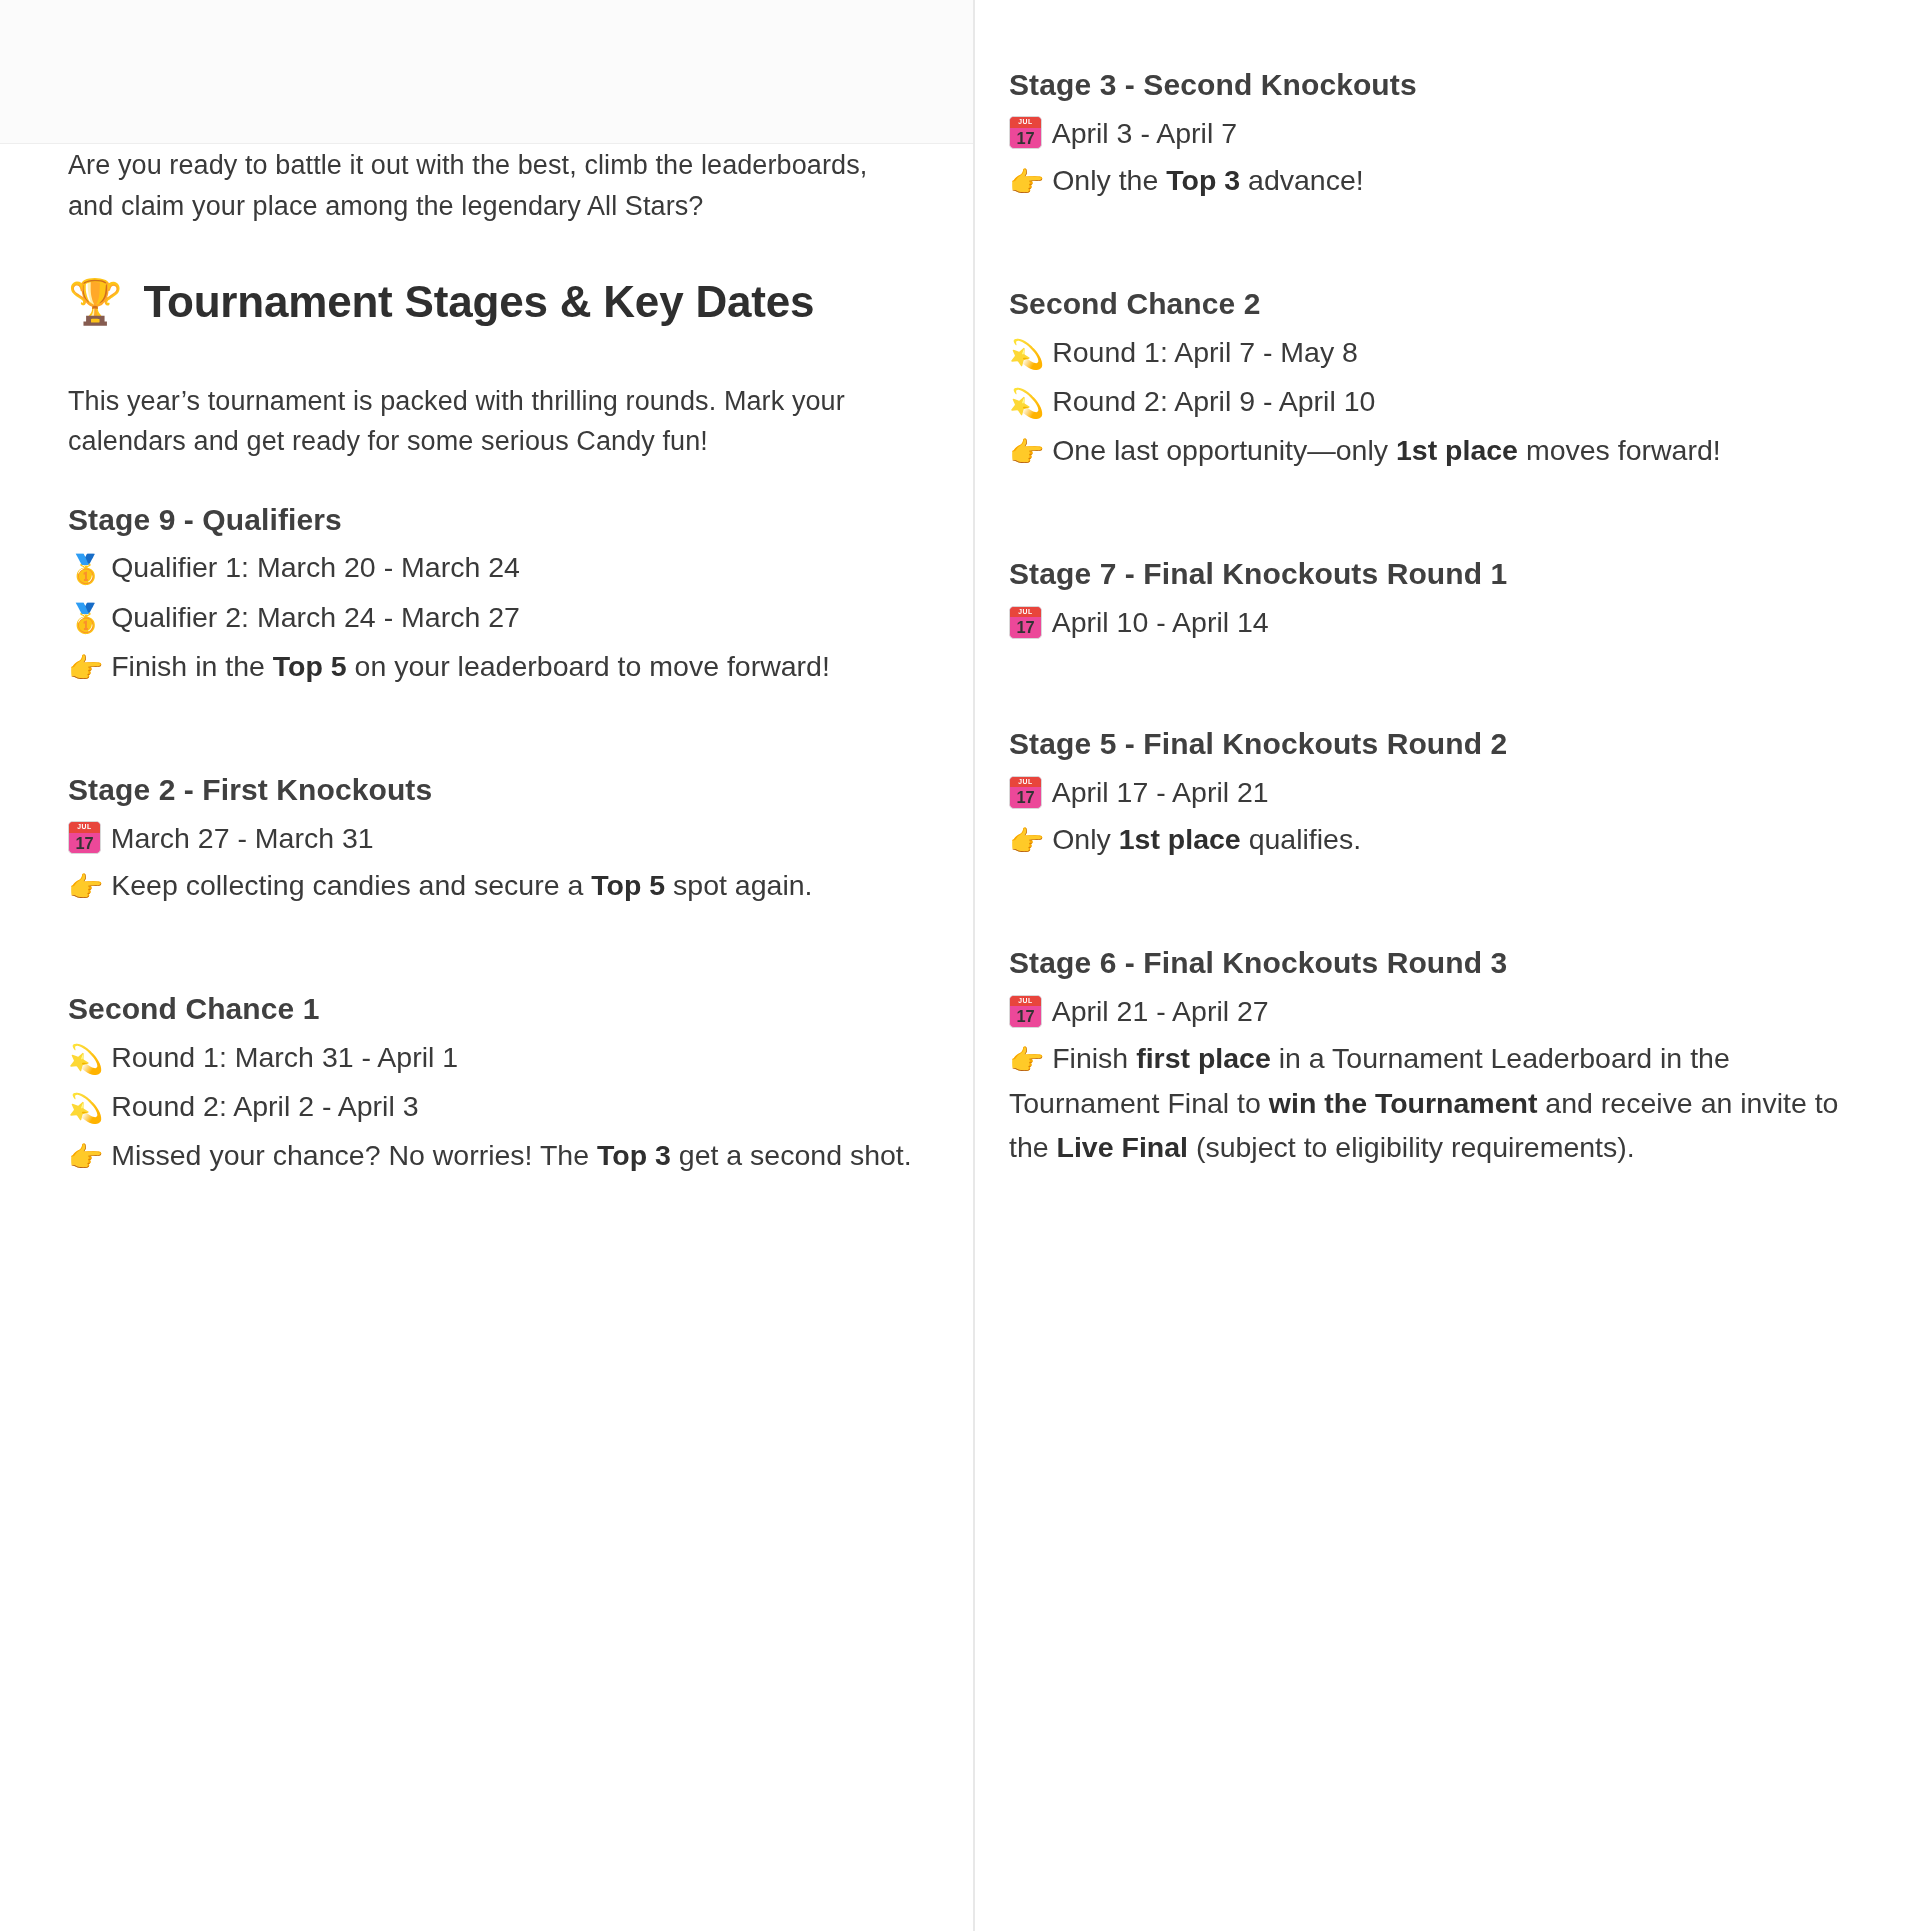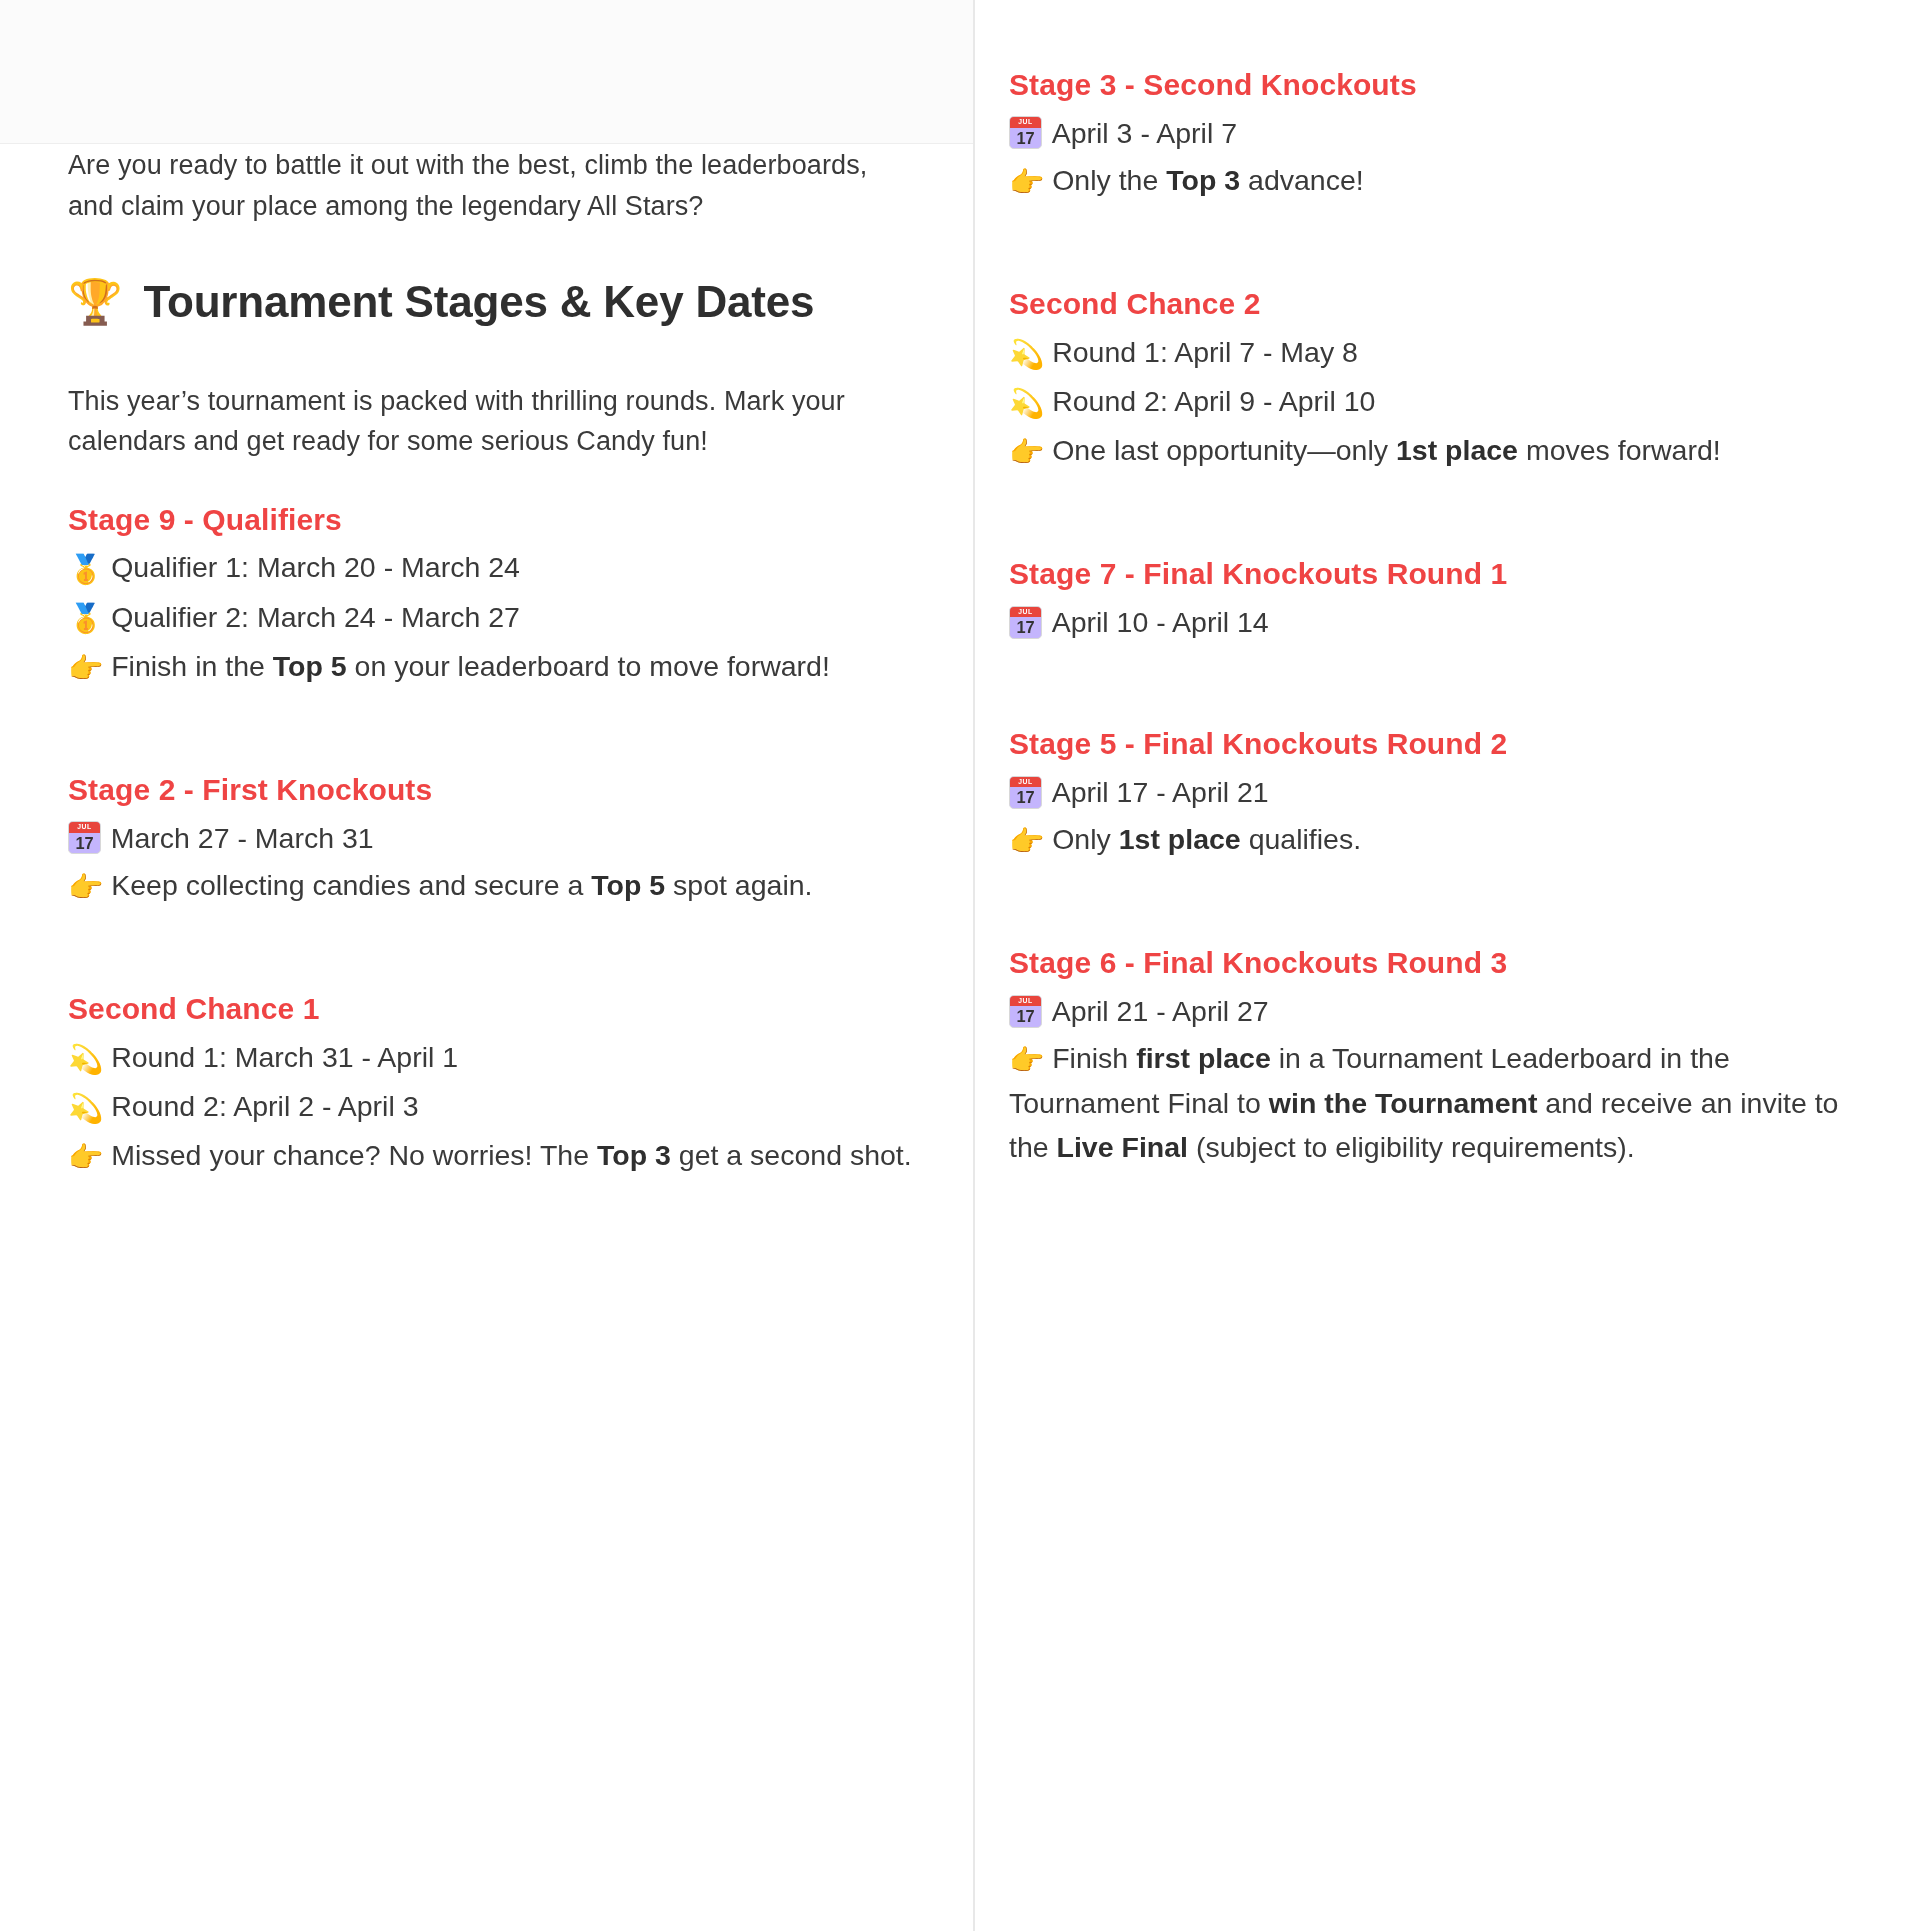--- a/index.html
+++ b/index.html
@@ -69,21 +69,21 @@
     align-items: center;
     gap: 21px;
   }
   h1.section-title .emoji { font-size: 44px; }
 
   .stage { margin: 0 0 50px 0; }
   .stage.spaced { margin-top: 83px; }
   h2.stage-title {
     font-size: 30px;
     font-weight: 700;
-    color: #ef4444;
+    color: #404040;
     margin: 0 0 9.7px 0;
     letter-spacing: 0.1px;
   }
   .line {
     font-size: 28.5px;
     line-height: 1.52;
     color: #3a3a3a;
     margin: 0 0 3.9px 0;
   }
   .line .emoji {
@@ -91,21 +91,21 @@
     margin-right: 7.7px;
     vertical-align: -1.9px;
   }
   .line b { font-weight: 700; color: #2f2f2f; }
 
   .cal {
     display: inline-block;
     width: 33px;
     height: 33px;
     border-radius: 4.8px;
-    background: #c4b5fd;
+    background: #ec4899;
     border: 1px solid #d8d8d8;
     vertical-align: -6.8px;
     margin-right: 9.7px;
     position: relative;
     overflow: hidden;
     font-family: "Liberation Sans", sans-serif;
   }
   .cal .cal-top {
     position: absolute;
     top: 0; left: 0; right: 0;

